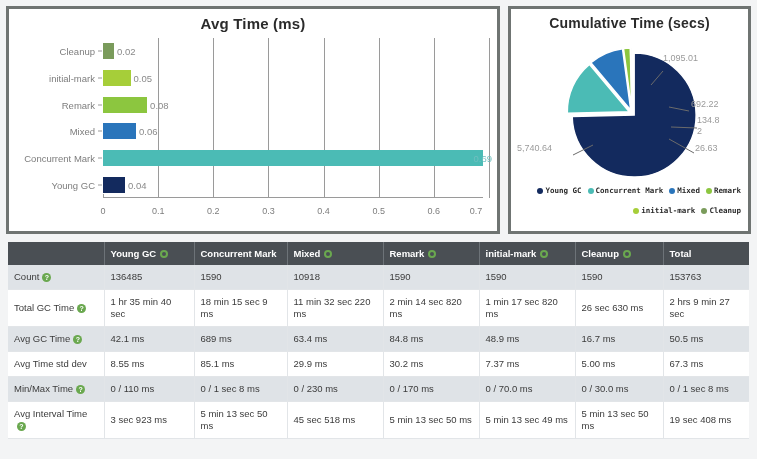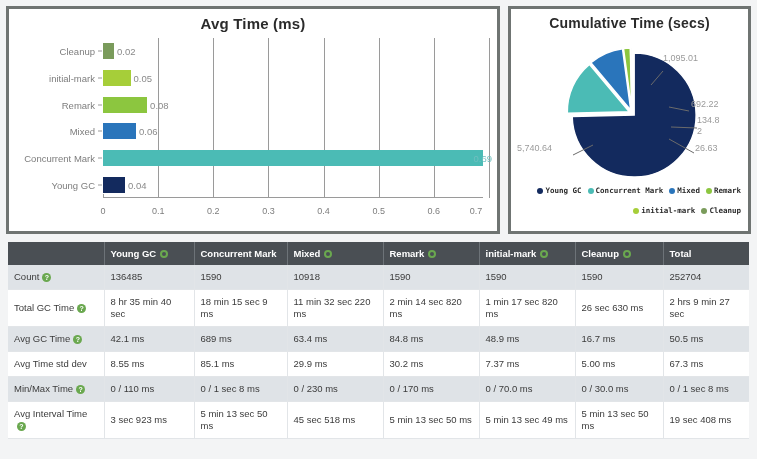--- a/index.html
+++ b/index.html
@@ -280,25 +280,25 @@
       </thead>
       <tbody id="body-rows">
           <tr class="alt">
             <td><span>Count</span><span class="qmark">?</span></td>
             <td>136485</td>
             <td>1590</td>
             <td>10918</td>
             <td>1590</td>
             <td>1590</td>
             <td>1590</td>
-            <td>252704</td>
+            <td>153763</td>
           </tr>
           <tr>
             <td><span>Total GC Time</span><span class="qmark">?</span></td>
-            <td>8 hr 35 min 40 sec</td>
+            <td>1 hr 35 min 40 sec</td>
             <td>18 min 15 sec 9 ms</td>
             <td>11 min 32 sec 220 ms</td>
             <td>2 min 14 sec 820 ms</td>
             <td>1 min 17 sec 820 ms</td>
             <td>26 sec 630 ms</td>
             <td>2 hrs 9 min 27 sec</td>
           </tr>
           <tr class="alt">
             <td><span>Avg GC Time</span><span class="qmark">?</span></td>
             <td>42.1 ms</td>

